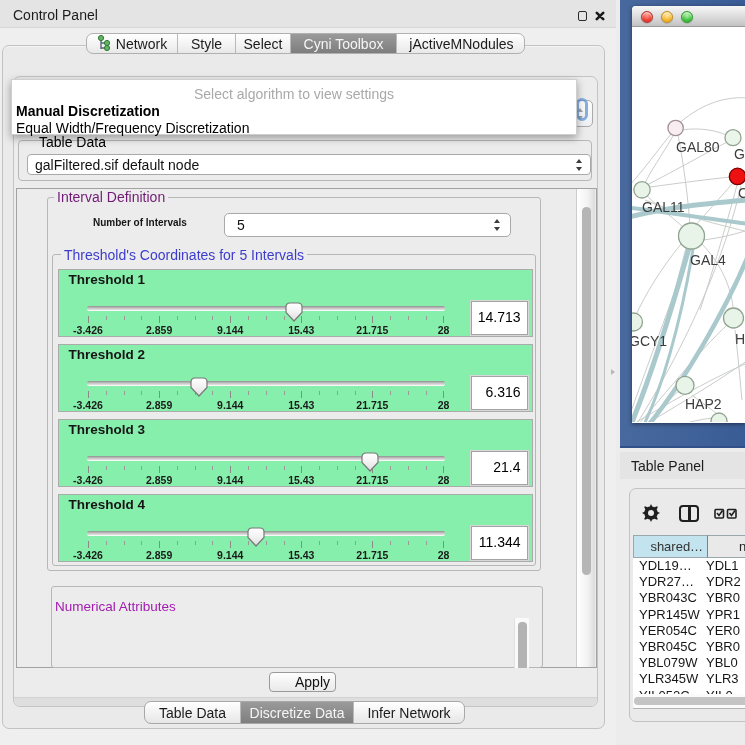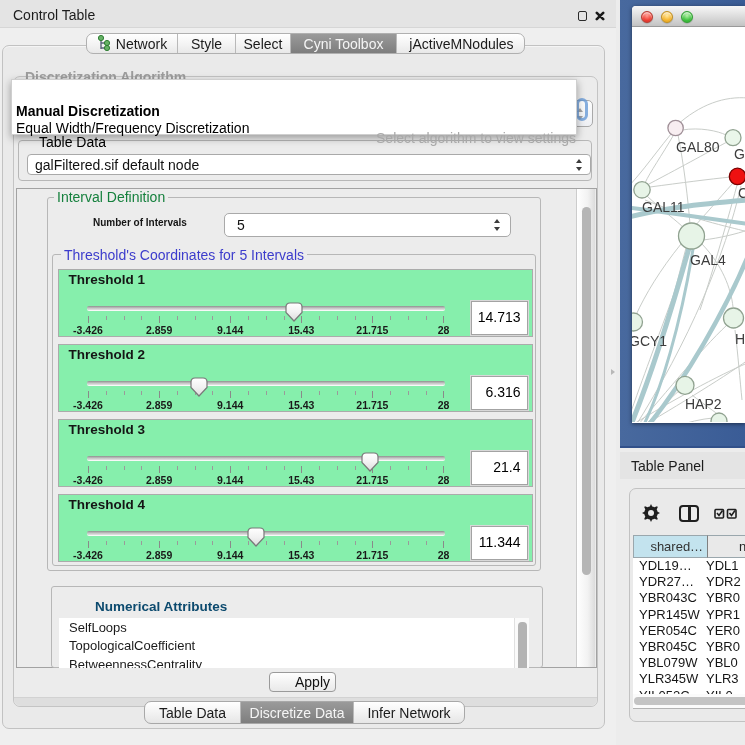--- a/index.html
+++ b/index.html
@@ -30,47 +30,47 @@
 .spin{position:absolute;right:7px;top:50%;transform:translateY(-50%);width:7px;height:12px;}
 .spin:before{content:"";position:absolute;left:0;top:0;border-left:3.5px solid transparent;border-right:3.5px solid transparent;border-bottom:4.5px solid #3c3c3c;}
 .spin:after{content:"";position:absolute;left:0;bottom:0;border-left:3.5px solid transparent;border-right:3.5px solid transparent;border-top:4.5px solid #3c3c3c;}
 #acombo{left:22px;top:100px;width:570.5px;height:27px;background:linear-gradient(#fdfdfd,#eef0f4);z-index:10;}
 
 #tdgrp{left:18px;top:140px;width:574px;height:41px;border-radius:4px;z-index:11;}
 #tdlab{left:36px;top:133.5px;color:#000000;z-index:12;background:transparent;text-align:right;}
 #tdcombo{left:27px;top:154px;width:564px;height:21px;border-radius:4px;z-index:12;}
 
 #popup{left:11px;top:79px;width:566px;height:56px;background:#fff;border:1px solid #cfcfcf;box-shadow:0 3px 8px rgba(0,0,0,.35);z-index:20;font-size:14px;}
-#popup .r1{position:absolute;left:0;top:6px;width:100%;text-align:right;color:#a9a9a9;margin-top:44px;}
+#popup .r1{position:absolute;left:0;top:6px;width:100%;text-align:center;color:#a9a9a9;}
 #popup .r2{position:absolute;left:4px;top:23px;font-weight:bold;color:#000;}
 #popup .r3{position:absolute;left:4px;top:39.5px;color:#000;}
 
 #spane{left:16px;top:188px;width:580.5px;height:480px;background:#ececec;border:1px solid #a2a2a2;overflow:hidden;}
 #svtrack{left:576px;top:189px;width:18.5px;height:478px;background:linear-gradient(90deg,#ffffff,#f2f2f2 60%,#dcdcdc);border-left:1px solid #cccccc;z-index:8;}
 #svthumb{left:581.5px;top:207px;width:9px;height:368px;background:#b5b5b5;border-radius:5px;z-index:9;}
 
 #idgrp{left:47px;top:197px;width:494px;height:374px;}
-#idlab{left:54px;top:189px;color:#15803d;}
+#idlab{left:54px;top:189px;color:#701a75;}
 #noilab{left:93px;top:217px;font-size:10px;font-weight:bold;color:#151515;}
 #noicombo{left:224px;top:213px;width:287px;height:24px;border-radius:5px;}
 #tcgrp{left:52px;top:254px;width:484px;height:312px;}
 #tclab{left:61px;top:247px;color:#3c3ccc;}
 
 .tbox{position:absolute;left:57.5px;width:475px;height:68.5px;background:#86efac;border:1px solid #ababab;}
 .tbox .tl{position:absolute;left:10px;top:2.5px;font-size:13.5px;font-weight:bold;color:#151515;}
 .track{position:absolute;left:28px;top:36.1px;width:358px;height:4.5px;border-radius:2px;background:linear-gradient(#8f8f8f,#c6c6c6 55%,#e3e3e3);box-shadow:0 1px 0 #f8f8f8;}
 .minor{position:absolute;left:29.5px;top:46.8px;width:358px;height:4px;background:repeating-linear-gradient(90deg,#9a9a9a 0 1px,transparent 1px 17.775px);}
 .major{position:absolute;left:29.5px;top:46.8px;width:358px;height:6.5px;background:repeating-linear-gradient(90deg,#8a8a8a 0 1px,transparent 1px 71.1px);}
 .slab{position:absolute;top:54px;font-size:10.5px;font-weight:bold;color:#1a1a1a;transform:translateX(-50%);}
 .thumb{position:absolute;top:32px;width:18px;height:20px;}
 .vfield{position:absolute;left:412.5px;top:31.7px;width:56.5px;height:33.5px;background:#fff;border:1px solid #a3a3a3;box-shadow:0 0 0 1px #d8d8d8;font-size:14px;color:#000;text-align:right;line-height:31.5px;padding-right:6px;}
 
 #atgrp{left:51px;top:586px;width:492px;height:82px;}
 #atlab{left:55.5px;top:580px;color:#3c3ccc;}
-#nalab{left:55px;top:599px;font-size:13.5px;font-weight:bold;color:#0c4a6e;margin-left:40px;}
+#nalab{left:55px;top:599px;font-size:13.5px;font-weight:normal;color:#a21caf;}
 #alist{left:59px;top:618px;width:455px;height:50px;background:#fff;font-size:13px;color:#1a1a1a;overflow:hidden;}
 #alist div{padding:2px 0 2px 10px;height:18.4px;}
 #altrack{left:514px;top:618px;width:15px;height:50px;background:#fafafa;border-left:1px solid #e0e0e0;}
 #althumb{left:518px;top:622px;width:9px;height:46px;background:#b3b3b3;border-radius:4px 4px 0 0;}
 
 #apply{left:269px;top:672px;width:67px;height:20px;background:linear-gradient(#fefefe,#e9e9e9);border:1px solid #9a9a9a;border-radius:4px;font-size:14px;color:#111;text-align:center;line-height:18px;z-index:13;padding-left:20px;}
 #btabbar{left:144px;top:701px;width:321px;height:23px;background:linear-gradient(#ffffff,#f0f0f0 60%,#e6e6e6);border:1px solid #a8a8a8;border-radius:7px;display:flex;z-index:30;overflow:hidden;}
 
 #netpanel{left:620px;top:0;width:125px;height:448px;background:linear-gradient(90deg,#48699e,#3a5c96);border-bottom:2px solid #31508a;}
 #netwin{left:632px;top:6px;width:113px;height:417px;background:#fff;border-radius:4px 0 0 0;box-shadow:0 1px 4px rgba(0,0,0,.5);}
@@ -85,42 +85,41 @@
 #tbody{left:633px;top:558px;width:112px;height:136px;background:#fff;overflow:hidden;font-size:13px;color:#161616;}
 .trow{height:16.2px;line-height:16.2px;white-space:nowrap;}
 .trow span.c1{display:inline-block;width:73px;padding-left:6px;}
 #htrack{left:633px;top:694px;width:112px;height:14px;background:#fbfbfb;}
 #hthumb{left:634px;top:697px;width:115px;height:8px;background:#c4c4c4;border-radius:4px;}
 </style></head><body>
 <div id="page">
 
 <div class="abs" id="ldock"></div>
 <div class="abs" id="ltitle">
-      <span class="t">Control Table</span>
+      <span class="t">Control Panel</span>
     </div>
 <div class="abs" id="fltbtn"></div>
 <svg class="abs" style="left:594.5px;top:11px" width="10" height="10" viewBox="0 0 10 10">
       <path d="M1.8 1.8L8.2 8.2M8.2 1.8L1.8 8.2" stroke="#1a1a1a" stroke-width="2.6" stroke-linecap="round"></path>
     </svg>
 <div class="abs" id="cpanel"></div>
 <div class="abs" id="tabbar">
 <div class="tab" style="width:91px"><svg width="15" height="17" viewBox="0 0 15 17" style="margin-right:4px">
           <path d="M4 3v11M4 8h6M4 13h6" stroke="#5a6478" stroke-width="1.4" fill="none"></path>
           <circle cx="4" cy="3" r="2.6" fill="#66b266" stroke="#2e7d32" stroke-width="1"></circle>
           <circle cx="10" cy="8" r="2.6" fill="#66b266" stroke="#2e7d32" stroke-width="1"></circle>
           <circle cx="10" cy="13" r="2.6" fill="#66b266" stroke="#2e7d32" stroke-width="1"></circle>
         </svg>Network</div>
 <div class="tab" style="width:58px">Style</div>
 <div class="tab" style="width:55px">Select</div>
 <div class="tab sel" style="width:106px">Cyni Toolbox</div>
 <div class="tab" style="width:129px">jActiveMNodules</div>
 </div>
 <div class="abs" id="dpanel"></div>
 <div class="abs" id="dstrip"></div>
-<div class="abs glab" id="dlabel">Discretization Algorithm</div>
 <div class="combo" id="acombo">
       <span class="spin" style="right:8px;opacity:.45"></span>
     </div>
 <div class="abs" style="left:575.5px;top:97.5px;width:12px;height:23px;border:3.2px solid rgba(105,155,215,.8);border-radius:8px;z-index:15;"></div>
 <div class="grp" id="tdgrp"></div>
 <div class="abs glab" id="tdlab">Table Data</div>
 <div class="combo" id="tdcombo">
       <span class="cx">galFiltered.sif default node</span>
       <span class="spin"></span>
     </div>
@@ -231,25 +230,20 @@
               <stop offset="1" stop-color="#dcdcdc"></stop>
             </linearGradient>
           </defs>
           <path d="M1 5 Q1 1 5 1 L13 1 Q17 1 17 5 L17 10.5 L9 19 L1 10.5 Z" fill="url(#tg)" stroke="#787878" stroke-width="1.2"></path>
         </svg></div>
       <div class="vfield">11.344</div>
     </div>
 
 <div class="grp" id="atgrp"></div>
 <div class="abs" id="nalab">Numerical Attributes</div>
-<div class="abs" id="alist">
-      <div>SelfLoops</div>
-      <div>TopologicalCoefficient</div>
-      <div>BetweennessCentrality</div>
-    </div>
 <div class="abs" id="altrack"></div>
 <div class="abs" id="althumb"></div>
 <div class="abs" id="apply">Apply</div>
 <div class="abs" id="btabbar">
 <div class="tab" style="width:96px">Table Data</div>
 <div class="tab sel" style="width:113px">Discretize Data</div>
 <div class="tab" style="width:110px">Infer Network</div>
 </div>
 
 <div class="abs" id="netpanel"></div>

